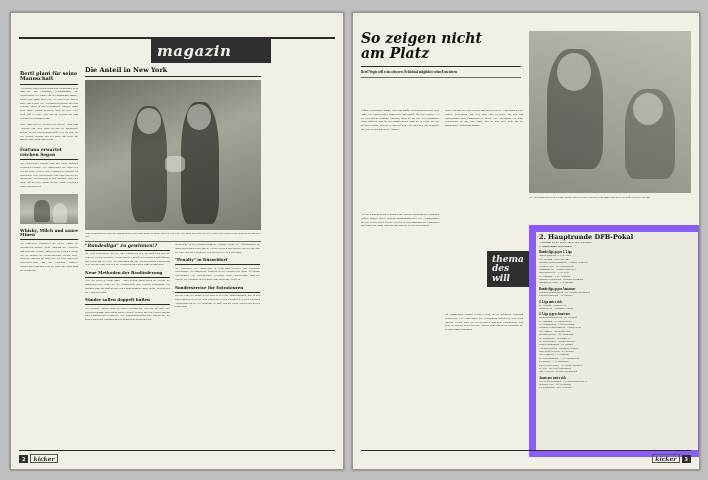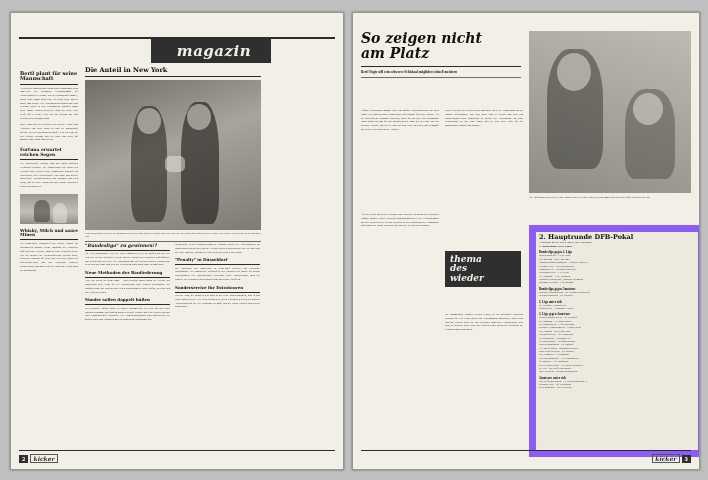--- a/index.html
+++ b/index.html
@@ -36,21 +36,21 @@
   .thin-rule{background:#6d6d6d;height:.5px;width:100%;}
 
   
   .magazin{
     position:absolute;left:140px;top:26px;width:120px;height:24px;
     background:#2f2f2f;
   }
   .magazin span{
     display:block;color:#f2efe6;font-family:"DejaVu Serif",serif;
     font-weight:bold;font-style:italic;font-size:15px;
-    padding:3px 0 0 6px;letter-spacing:.5px;text-align:center;
+    padding:3px 0 0 6px;letter-spacing:.5px;
   }
   .top-rule{position:absolute;left:8px;top:24px;width:316px;height:2px;background:#2b2b2b;}
 
   
   .lcol1{left:9px;top:58px;width:58px;}
   .lcol2{left:74px;top:54px;width:176px;}
 
   
   .photo{
     background:#8d8b83;
@@ -62,21 +62,21 @@
   
   .rhead{
     font-family:"DejaVu Serif",serif;font-weight:bold;font-style:italic;
     font-size:14px;line-height:1.1;color:#111;
   }
   .rsub{font-size:3.4px;font-weight:bold;line-height:1.35;color:#111;}
 
   .thema{
     position:absolute;background:#2f2f2f;color:#f2efe6;
     font-family:"DejaVu Serif",serif;font-weight:bold;font-style:italic;
-    font-size:9px;line-height:1.05;padding:4px 5px;
+    font-size:9px;line-height:1.05;padding:4px 5px;margin-left:42px;
   }
   .dfb-box{
     position:absolute;border:7px solid #8b5cf6;background:#eceadf;
   }
   .dfb-title{
     font-family:"DejaVu Serif",serif;font-weight:bold;font-size:6.5px;
     color:#111;padding:2px 3px 0 3px;line-height:1.1;
   }
   .dfb-sub{font-size:2.8px;padding:0 3px;color:#222;line-height:1.3;}
   .dfb-grp{font-size:3.1px;font-weight:bold;padding:2px 3px 0 3px;color:#111;}
@@ -208,21 +208,21 @@
       <div class="figure2" style="left:104px;top:62px;width:30px;height:32px;border-radius:50%;"></div>
     </div>
     <div class="caption" style="position:absolute;left:176px;top:183px;width:162px;">Die Anfeuerung durch seine Freunde Monika Müller ist Berti Vogts gut, denn immer noch gelten die große Schwester im Sinn.</div>
 
     <div class="body-text" style="position:absolute;left:8px;top:96px;width:78px;">Fußball-Deutschland nimmt Anteil am großen Herzensanliegen von Berti Vogts. Der Bundestrainer Bundesliga-Profi kämpft für seine Familie. Als die schreckliche Diagnose feststand, brach für ihn eine Welt zusammen. Doch aufgeben kam für den kämpferischen Vogts nie in Frage. Mit der gleichen Energie, mit der er einst auf dem Platz um jeden Ball gekämpft hat, stellt er sich nun dieser Aufgabe.</div>
     <div class="body-text" style="position:absolute;left:92px;top:96px;width:78px;">Seine Frau und die Kinder stehen ihm dabei zur Seite. Gemeinsam hat die Familie beschlossen, den Weg nach vorn zu gehen und sich von Rückschlägen nicht entmutigen zu lassen. Die Anteilnahme aus ganz Deutschland tut gut, sagt Vogts, und sie gibt neue Kraft für die kommenden Wochen und Monate.</div>
 
     <div class="thema" style="left:92px;top:238px;width:66px;">
       <div>thema</div>
       <div>des</div>
-      <div>wieder</div>
+      <div>will</div>
     </div>
 
     <div class="body-text" style="position:absolute;left:8px;top:200px;width:78px;">Auf der Suche nach einer Lösung zeigte sich das Präsidium des Deutschen Fußball-Bundes zuletzt deutlich kompromißbereiter. Die Verhandlungen mit den Vertretern der Vereine verliefen in einer konstruktiven Atmosphäre und führten zu einem Ergebnis, mit dem alle Seiten leben können.</div>
     <div class="body-text" style="position:absolute;left:92px;top:300px;width:78px;">Die kommenden Wochen werden zeigen, ob die gefundene Regelung Bestand hat. Die Clubs haben ihre Zustimmung signalisiert, auch wenn einzelne Vereine nach wie vor Bedenken anmelden. Entscheidend wird sein, wie sich die neue Praxis im Alltag bewährt und ob die Zuschauer die Veränderungen annehmen.</div>
 
     <div class="dfb-box" style="left:176px;top:212px;width:162px;height:218px;">
       <div class="dfb-title">2. Hauptrunde DFB-Pokal</div>
       <div class="dfb-sub">Auslosung für die Spiele am 23./24. September</div>
       <div class="dfb-sub" style="font-weight:bold;">3. Hauptrunde: DFB-Pokal</div>
 

